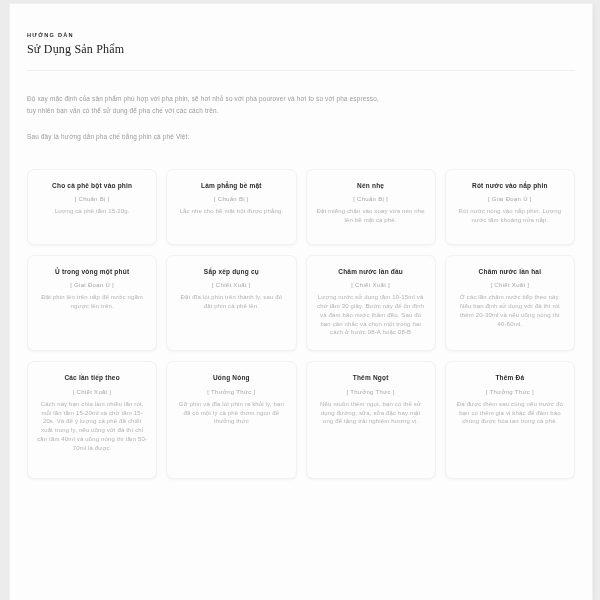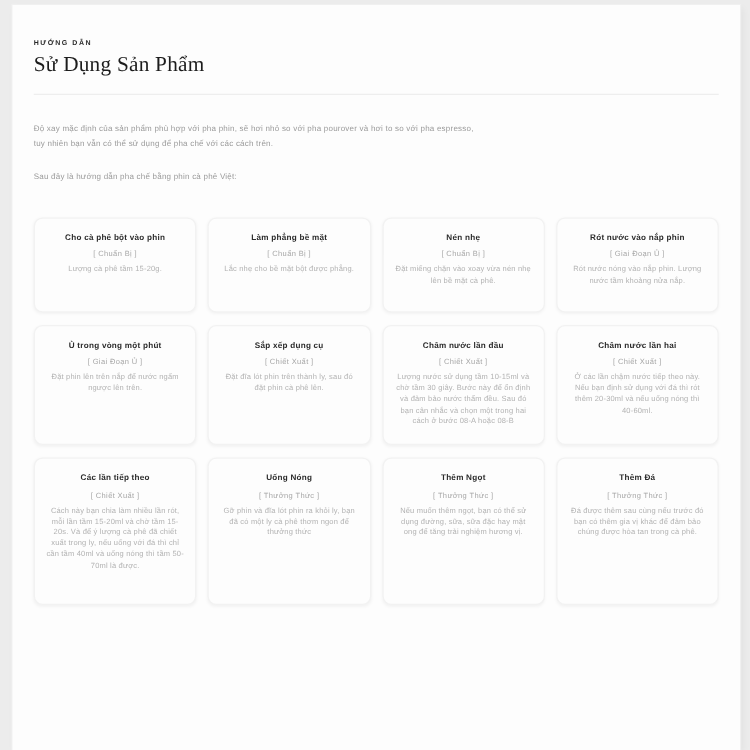--- a/index.html
+++ b/index.html
@@ -27,21 +27,21 @@
   
   .eyebrow {
     font-size:5.6px;
     letter-spacing:1.25px;
     font-weight:bold;
     color:#2a2a2a;
     text-transform:uppercase;
   }
   .page-title {
     font-family:"Liberation Serif", serif;
-    font-size:17px;
+    font-size:12px;
     font-weight:normal;
     color:#1c1c1c;
     margin-top:4px;
     letter-spacing:.2px;
   }
   .divider {
     height:1px;
     background:#eeeeee;
     margin-top:13px;
   }

